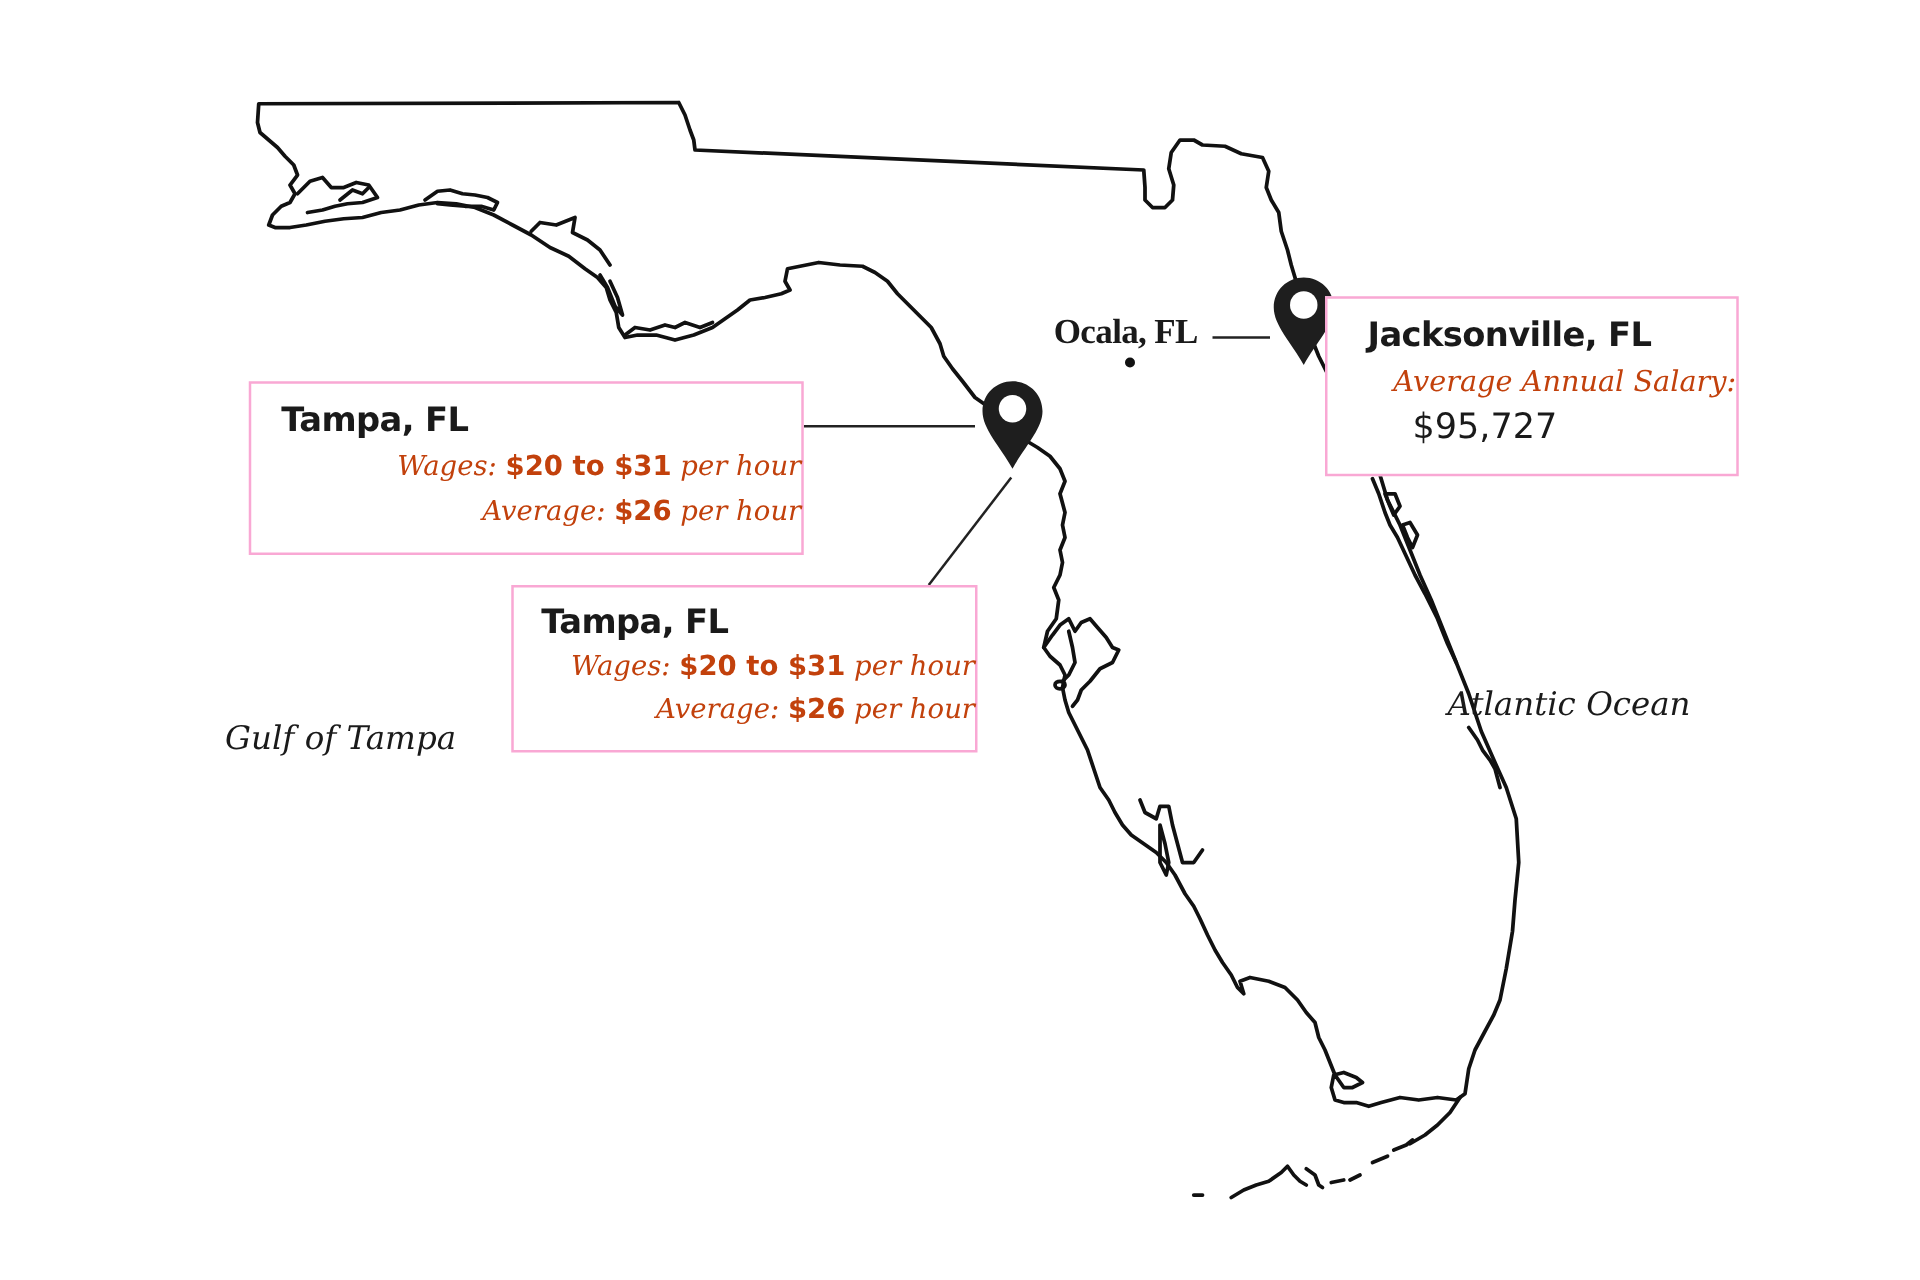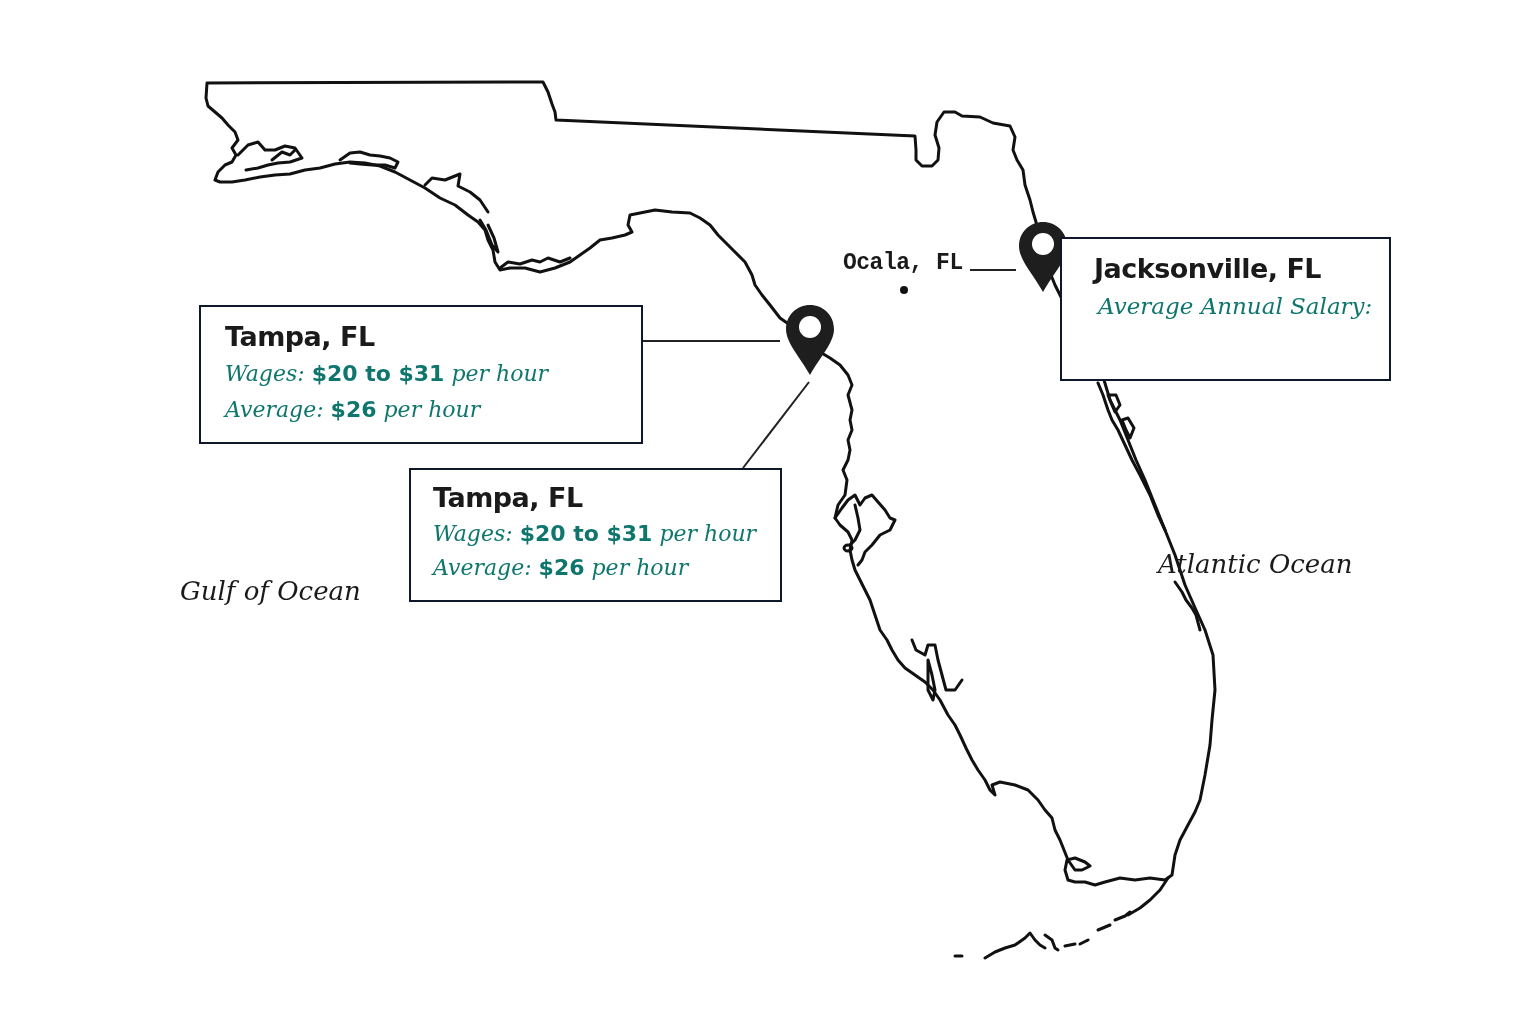--- a/index.html
+++ b/index.html
@@ -1,28 +1,28 @@
 <!DOCTYPE html>
 <html><head>
   <meta charset="utf-8">
   <style>
     html, body { margin: 0; padding: 0; background: #ffffff; }
     body { width: 1536px; height: 1024px; position: relative; overflow: hidden;
            font-family: "DejaVu Sans", sans-serif; color: #1a1a1a; }
     .map-svg { position: absolute; left: 0; top: 0; width: 1536px; height: 1024px; }
-    .callout { position: absolute; background: #ffffff; border: 2px solid #0f172a; box-sizing: border-box; }
+    .callout { position: absolute; background: #ffffff; border: 2px solid #f9a8d4; box-sizing: border-box; }
     .callout .title { font-family: "DejaVu Sans", sans-serif; font-weight: bold; font-size: 27px; letter-spacing: -0.5px; color: #1a1a1a; }
-    .callout .line { font-family: "DejaVu Serif", serif; font-style: italic; font-size: 22px; color: #0f766e; line-height: 36px; }
+    .callout .line { font-family: "DejaVu Serif", serif; font-style: italic; font-size: 22px; color: #c2410c; line-height: 36px; text-align: right; }
     .callout .line .num { font-family: "DejaVu Sans", sans-serif; font-style: normal; font-weight: bold; }
     #tampa-box-1 { left: 199px; top: 305px; width: 444px; height: 139px; padding: 14px 0 0 24px; }
     #tampa-box-2 { left: 409px; top: 468px; width: 373px; height: 134px; padding: 12px 0 0 22px; }
     #jax-box { left: 1060px; top: 237px; width: 331px; height: 144px; padding: 14px 0 0 32px; }
     #jax-box .line { font-size: 23px; line-height: 36px; margin-left: 4px; }
     #jax-box .value { font-family: "DejaVu Sans", sans-serif; font-size: 28px; margin-left: 36px; line-height: 34px; }
-    .city-label { position: absolute; font-family: Liberation Mono, monospace; font-weight: bold; font-size: 23px; color: #1a1a1a; letter-spacing: -0.5px; }
+    .city-label { position: absolute; font-family: Liberation Serif, serif; font-weight: bold; font-size: 28px; color: #1a1a1a; letter-spacing: -0.5px; }
     .water-label { position: absolute; font-family: "DejaVu Serif", serif; font-style: italic; font-size: 26px; color: #1a1a1a; }
   </style>
 </head>
 <body>
 
 <svg class="map-svg" viewBox="0 0 1536 1024" xmlns="http://www.w3.org/2000/svg">
   <g fill="none" stroke="#111111" stroke-width="3" stroke-linejoin="round" stroke-linecap="round">
 
     <path d="M207,83 L543,82 L548,92 L552,104 L555,112 L556,120
              L915,136 L916,150 L916,160 L922,166 L932,166 L938,160 L939,148 L935,135 L937,122 L944,112 L955,112 L962,116 L980,117 L993,123 L1010,126 L1015,137 L1013,150 L1017,160 L1023,170 L1025,185 L1030,200 L1033,212 L1036,222
@@ -76,21 +76,21 @@
   <g transform="translate(1043,222)">
     <path d="M0,0 C-13,0 -24,10 -24,24 C-24,38 -10,52 0,70 C10,52 24,38 24,24 C24,10 13,0 0,0 Z" fill="#1e1e1e"></path>
     <circle cx="0" cy="22" r="11" fill="#ffffff"></circle>
   </g>
 
   <circle cx="904" cy="290" r="4" fill="#111111"></circle>
 </svg>
 
 <div class="city-label" style="left:843px; top:250px;">Ocala, FL</div>
 
-<div class="water-label" style="left:180px; top:576px;">Gulf of Ocean</div>
+<div class="water-label" style="left:180px; top:576px;">Gulf of Tampa</div>
 <div class="water-label" style="left:1158px; top:549px;">Atlantic Ocean</div>
 
 <div class="callout" id="tampa-box-1">
   <div class="title">Tampa, FL</div>
   <div class="line" style="margin-top:4px;">
     <span>Wages:</span>
     <span class="num">$20 to $31</span>
     <span>per hour</span>
   </div>
   <div class="line">
@@ -110,13 +110,14 @@
   <div class="line" style="line-height:34px;">
     <span>Average:</span>
     <span class="num">$26</span>
     <span>per hour</span>
   </div>
 </div>
 
 <div class="callout" id="jax-box">
   <div class="title">Jacksonville, FL</div>
   <div class="line" style="margin-top:4px;">Average Annual Salary:</div>
+  <div class="value">$95,727</div>
 </div>
 
 </body></html>

